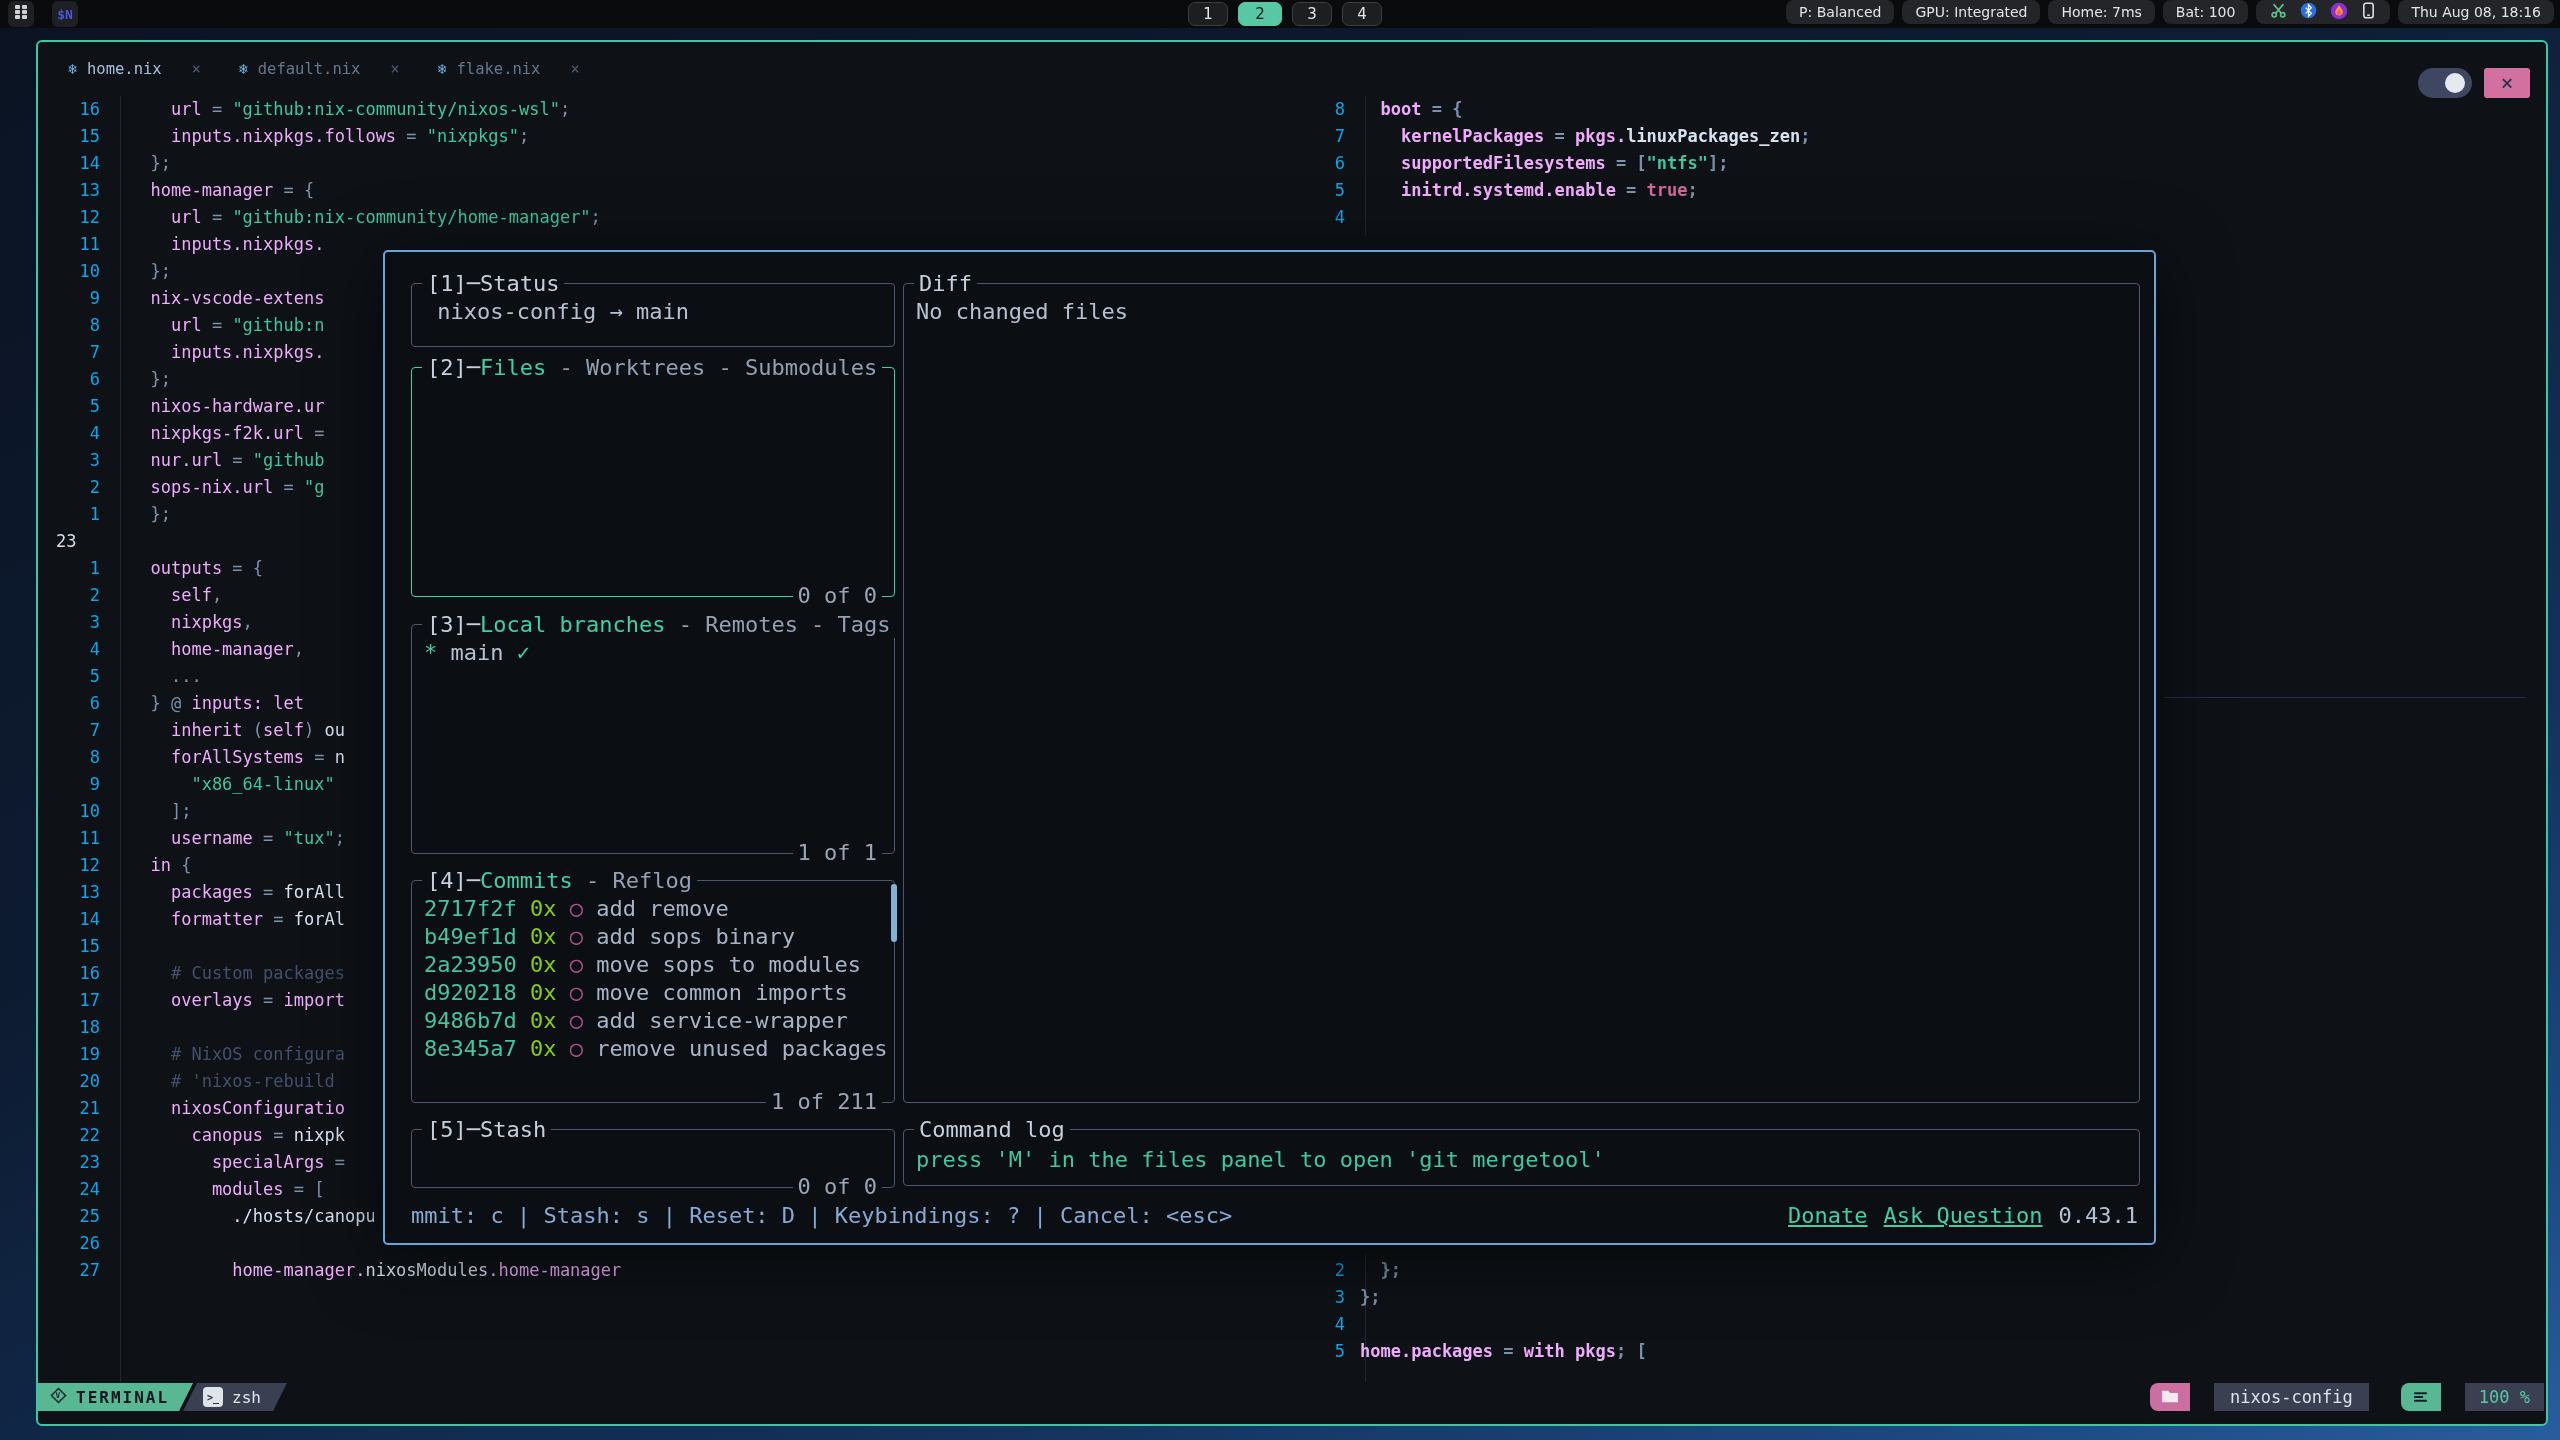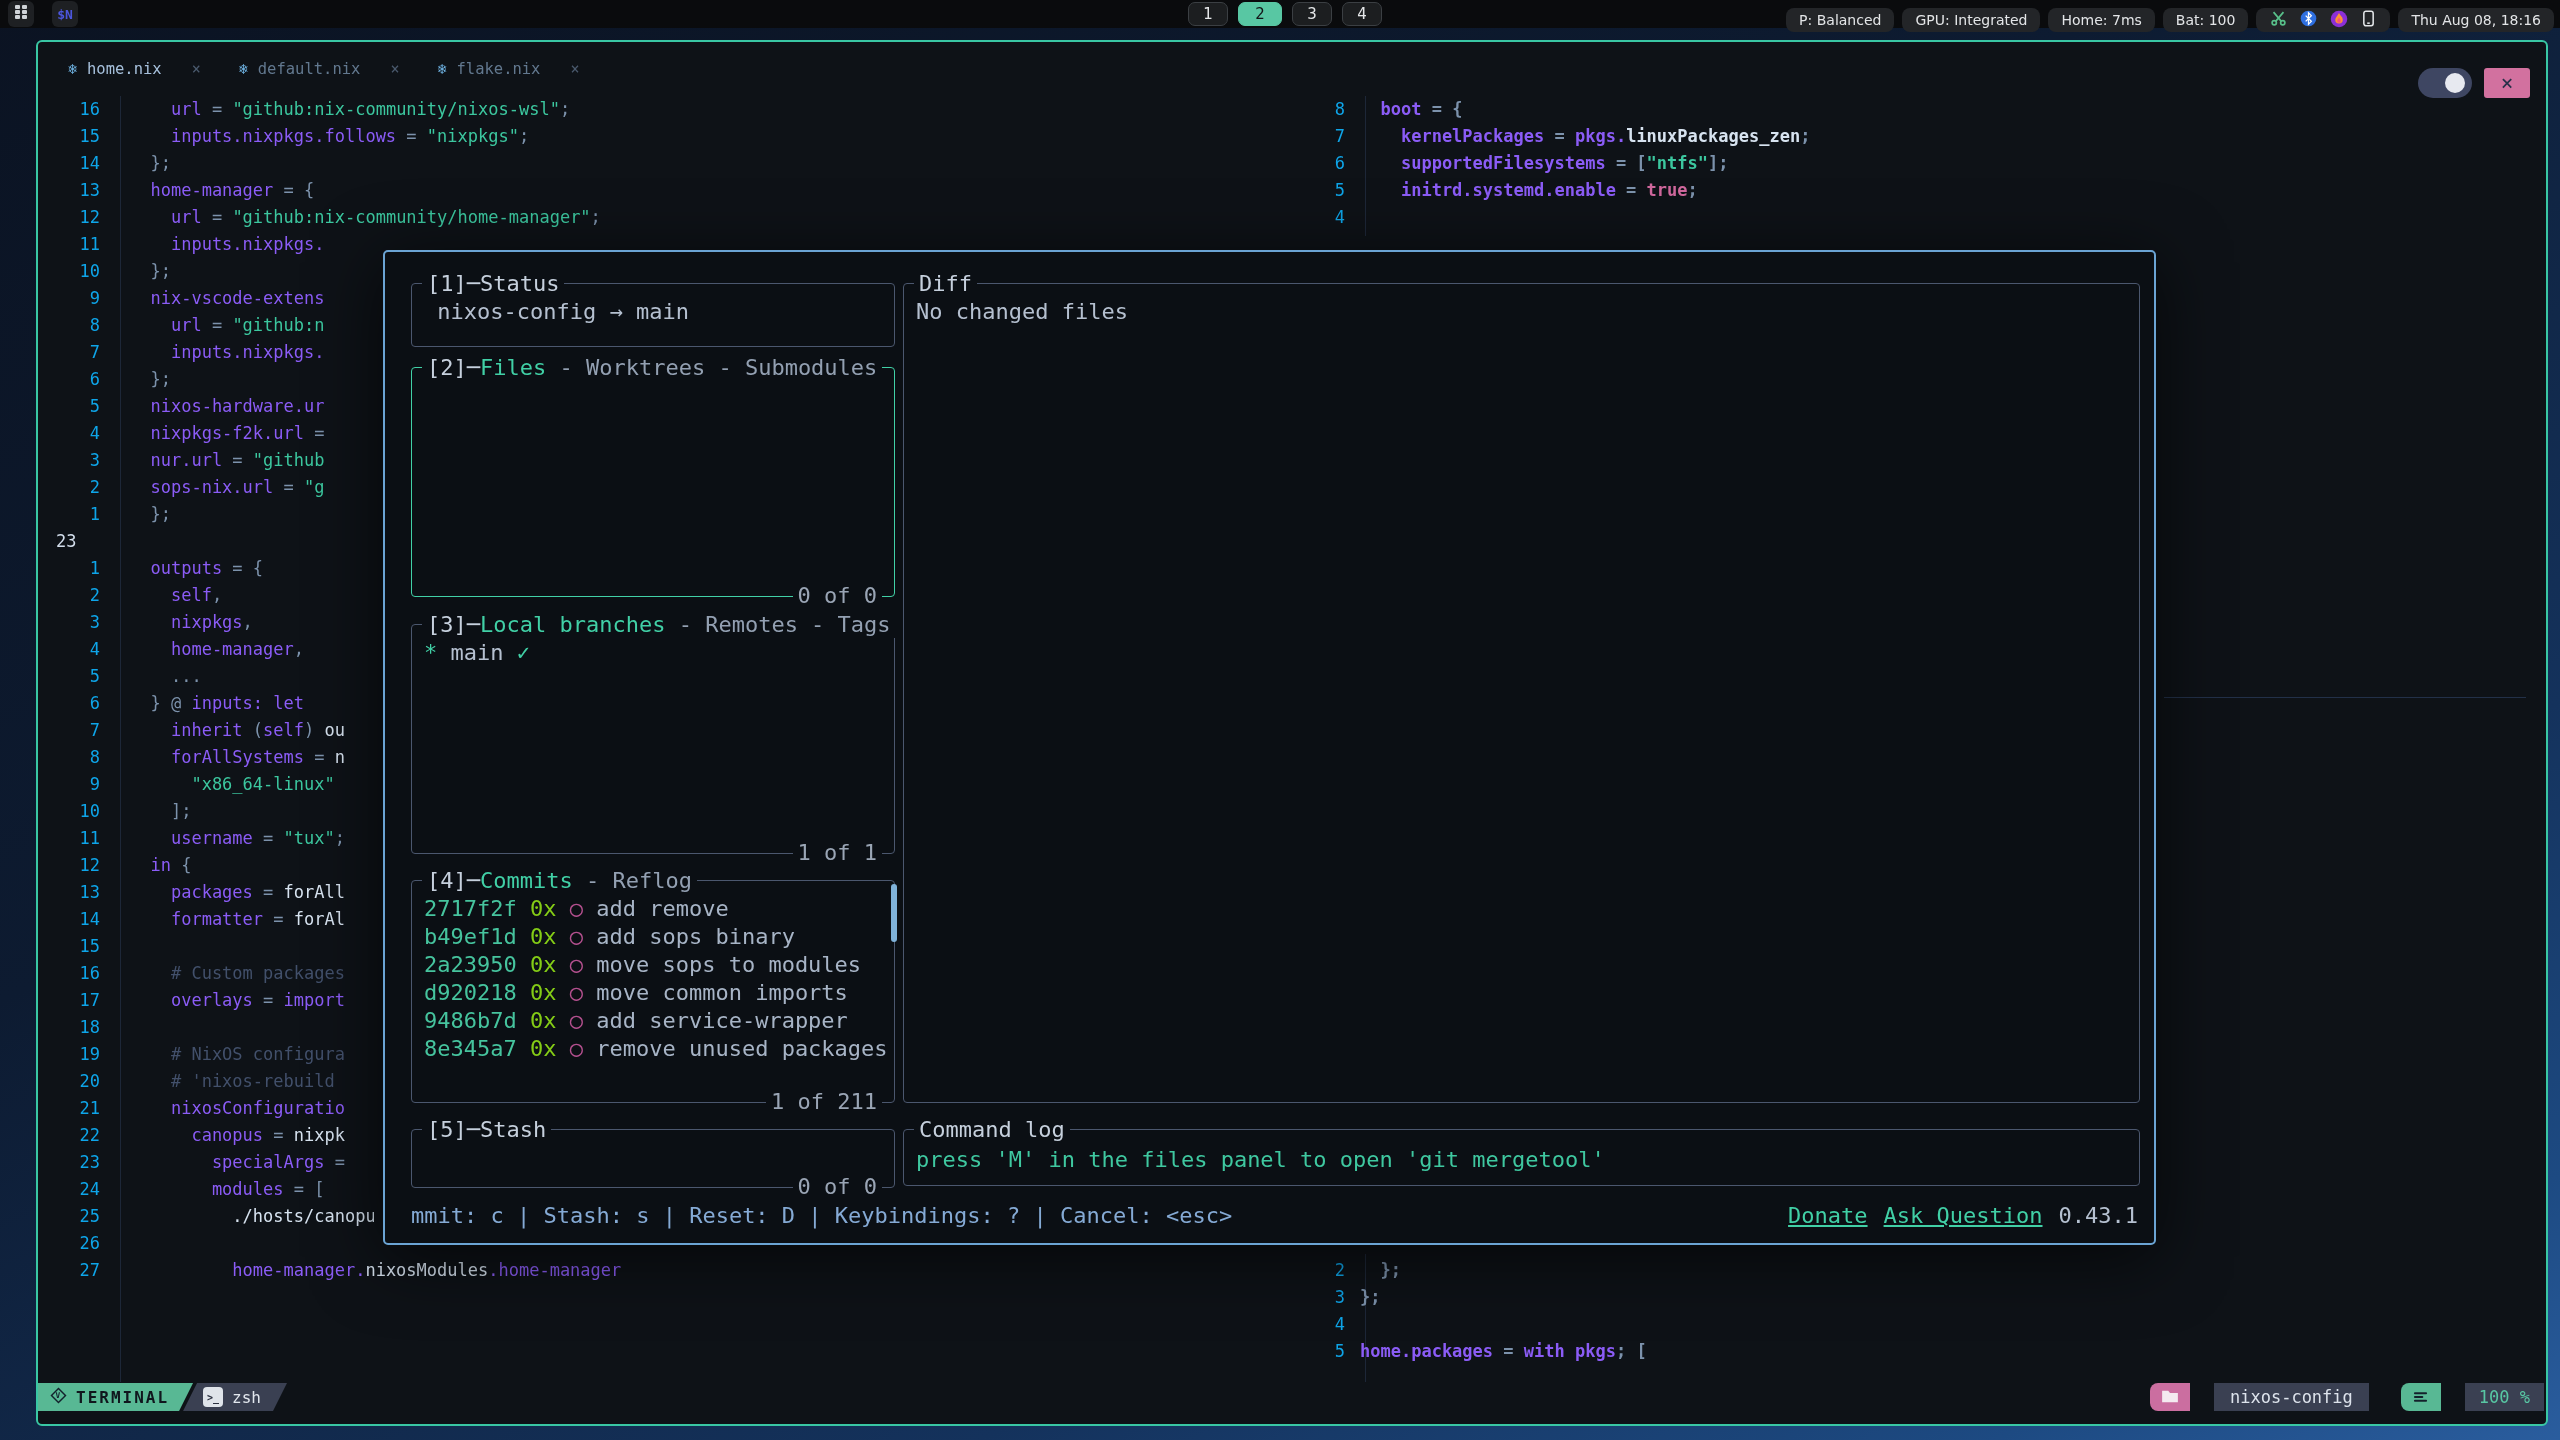--- a/index.html
+++ b/index.html
@@ -8,21 +8,21 @@
     font-family:"DejaVu Sans Mono",monospace;}
   
   .topbar{position:absolute;left:0;top:0;width:2560px;height:28px;background:#0a0b0d;display:flex;align-items:center;}
   .tb-left{display:flex;align-items:center;gap:18px;padding-left:8px;}
   .tile{width:26px;height:26px;border-radius:6px;background:#1e2023;display:flex;align-items:center;justify-content:center;}
   .nixbadge{color:#4c56dd;font-weight:bold;font-size:13px;font-family:"DejaVu Sans Mono",monospace;}
   .wswrap{position:absolute;left:1188px;top:2px;display:flex;gap:10px;}
   .wsp{min-width:40px;height:24px;border-radius:7px;border:1px solid #3b3f43;background:#1c1e20;color:#e5e7e9;
     font-size:15px;display:flex;align-items:center;justify-content:center;font-family:"DejaVu Sans",sans-serif;box-sizing:border-box;padding:0 4px;}
   .wsp.on{background:#58c7a3;border-color:#58c7a3;color:#131517;min-width:44px;}
-  .tb-right{position:absolute;right:6px;top:8px;display:flex;gap:8px;align-items:center;font-family:"DejaVu Sans",sans-serif;}
+  .tb-right{position:absolute;right:6px;top:0;display:flex;gap:8px;align-items:center;font-family:"DejaVu Sans",sans-serif;}
   .pill{height:24px;border-radius:8px;background:#232528;color:#e3e5e7;font-size:14px;display:flex;align-items:center;padding:0 13px;}
   .traypill{display:flex;gap:13px;align-items:center;padding:0 14px;}
   
   .window{position:absolute;left:36px;top:40px;width:2512px;height:1386px;background:#0e1217;
     border:2px solid #39c7a4;border-radius:6px;box-sizing:border-box;overflow:hidden;}
   .tabbar{position:absolute;left:0;top:0;right:0;height:54px;}
   .tabs{position:absolute;left:30px;top:0;height:54px;display:flex;align-items:center;gap:38px;font-size:15.5px;}
   .tab{display:flex;align-items:center;}
   .ticon{color:#6fb3e3;margin-right:10px;font-size:15px;}
   .tab .tlabel{color:#62788f;}
@@ -35,21 +35,21 @@
     display:flex;align-items:center;justify-content:center;}
   
   .rows{position:absolute;top:54px;height:1296px;}
   .rowsL{left:2px;width:1288px;}
   .rowsR{left:1247px;width:1260px;}
   .crow{position:absolute;left:0;height:27px;line-height:27px;white-space:pre;font-size:17px;display:flex;}
   .ln{display:inline-block;width:60px;text-align:right;color:#0ea5e9;box-sizing:border-box;}
   .ln.cur{text-align:left;padding-left:16px;color:#d3deec;}
   .rowsL .code{padding-left:30px;}
   .rowsR .code{padding-left:15px;font-weight:bold;}
-  .sg-d{color:#8b5cf6}.sg-p{color:#7c92ac}.sg-s{color:#3cc79f}.sg-c{color:#42506b}.sg-w{color:#d7e3f0}.sg-k{color:#d0689d}
+  .sg-d{color:#f0abfc}.sg-p{color:#7c92ac}.sg-s{color:#3cc79f}.sg-c{color:#42506b}.sg-w{color:#d7e3f0}.sg-k{color:#d0689d}
   .gsep{position:absolute;top:54px;height:1286px;width:1px;background:#1d2738;}
   .hsplit{position:absolute;left:2120px;top:655px;width:368px;height:1px;background:#223048;}
   
   .lg-mask{position:absolute;left:336px;top:194px;width:1790px;height:1018px;background:#0e1217;z-index:5;}
   .lg-frame{position:absolute;left:345px;top:208px;width:1773px;height:995px;box-sizing:border-box;
     border:2px solid #6ba4d4;border-radius:5px;background:#0b0f14;z-index:6;font-size:22px;
     box-shadow:0 12px 70px rgba(0,0,0,.65);}
   .lgp{position:absolute;border:1px solid #4b576e;border-radius:4px;}
   .lgp.active{border-color:#41d0a6;}
   .ptitle{position:absolute;top:-13px;left:10px;background:#0b0f14;padding:0 5px;line-height:26px;color:#c6d0dd;white-space:pre;}

